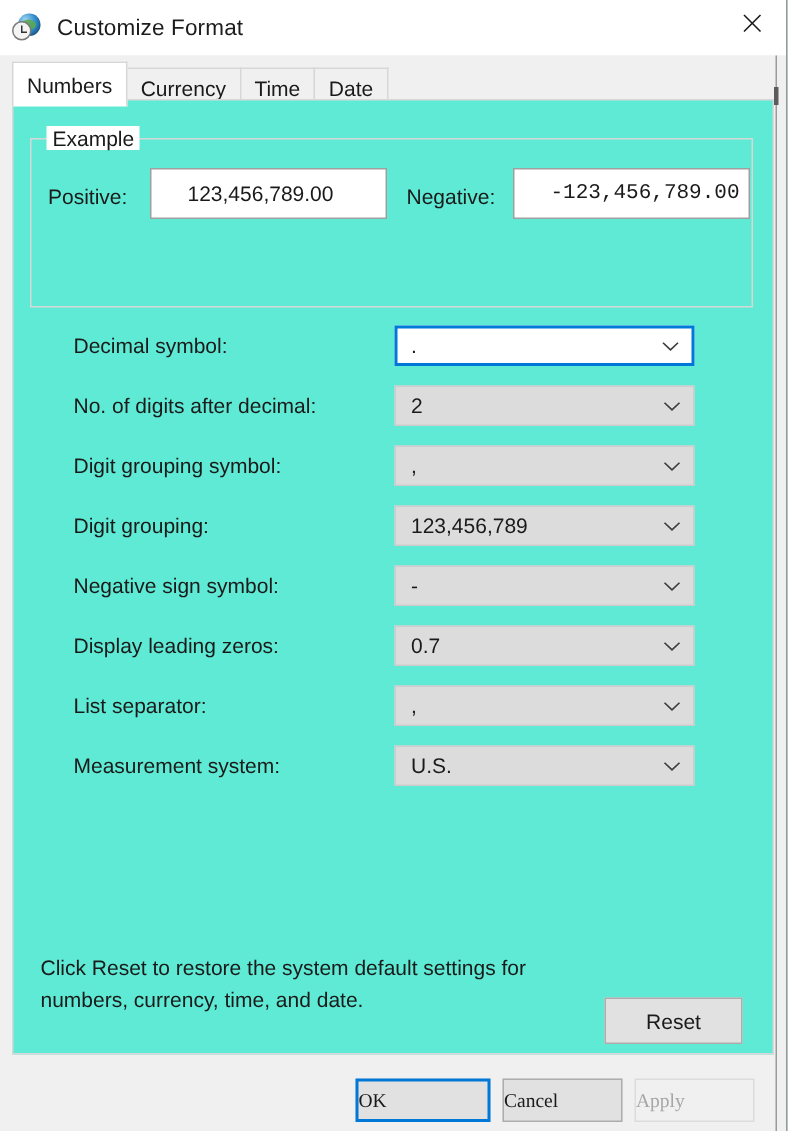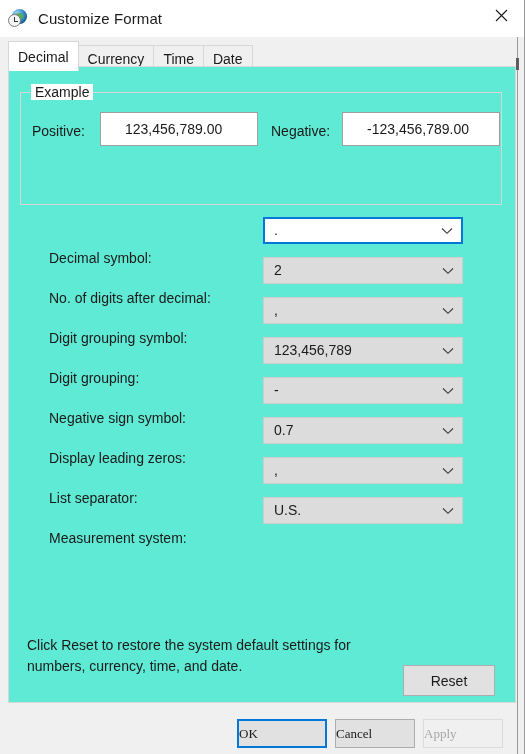--- a/index.html
+++ b/index.html
@@ -185,41 +185,40 @@
     background: #ffffff;
     box-sizing: border-box;
     font-size: 14px;
     color: #1a1a1a;
     line-height: 32px;
     padding-left: 24px;
     overflow: hidden;
     white-space: nowrap;
   }
   .ex-field.pos { left: 79px; width: 158px; }
-  .ex-field.neg { left: 321px; width: 158px; }
+  .ex-field.neg { left: 321px; width: 158px; font-family: Liberation Mono, monospace; }
 
   
   .rows {
     position: absolute;
     left: 0; top: 150px;
     width: 100%;
   }
   .row {
     position: relative;
     height: 40px;
   }
   .row-label {
     position: absolute;
     left: 40px;
     top: 0;
     line-height: 27px;
     font-size: 14px;
     color: #1a1a1a;
     white-space: nowrap;
-    margin-top: 28px;
   }
   .combo {
     position: absolute;
     left: 254px;
     top: 0;
     width: 200px;
     height: 27px;
     box-sizing: border-box;
     background: #dcdcdc;
     border: 1px solid #cdcdcd;
@@ -351,21 +350,21 @@
     <div class="close-btn">
       <svg width="13" height="13" viewBox="0 0 13 13">
         <line x1="1" y1="1" x2="12" y2="12" stroke="#1a1a1a" stroke-width="1.1"></line>
         <line x1="12" y1="1" x2="1" y2="12" stroke="#1a1a1a" stroke-width="1.1"></line>
       </svg>
     </div>
   </div>
 
   <div class="tabstrip">
     <div class="tab first active">
-      <span>Decimal</span>
+      <span>Numbers</span>
     </div>
     <div class="tab">
       <span>Currency</span>
     </div>
     <div class="tab">
       <span>Time</span>
     </div>
     <div class="tab">
       <span>Date</span>
     </div>

